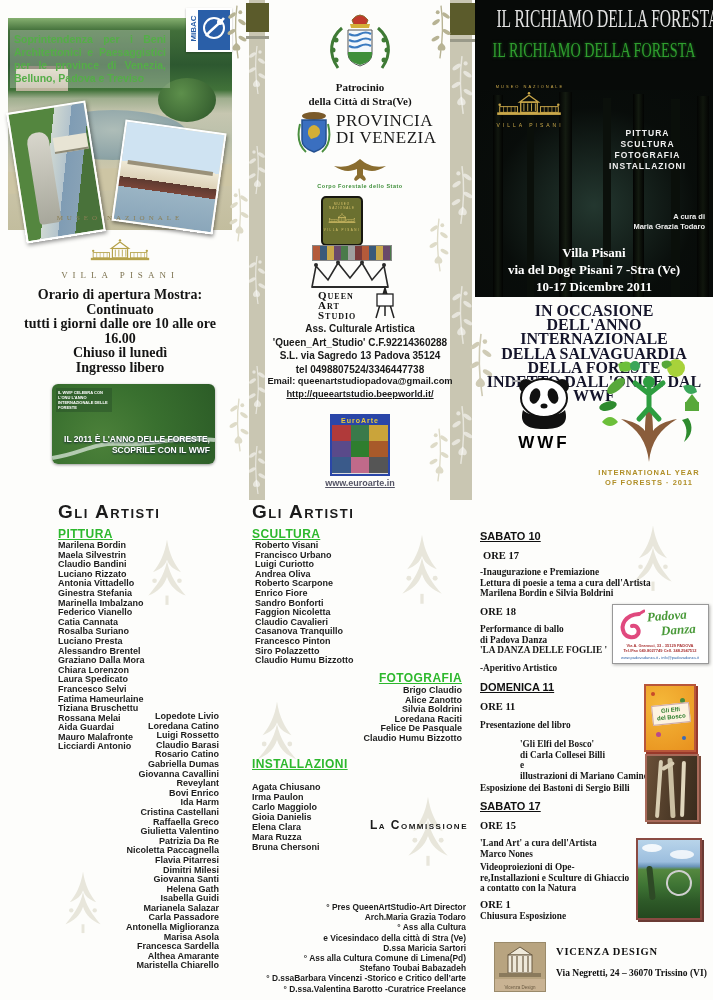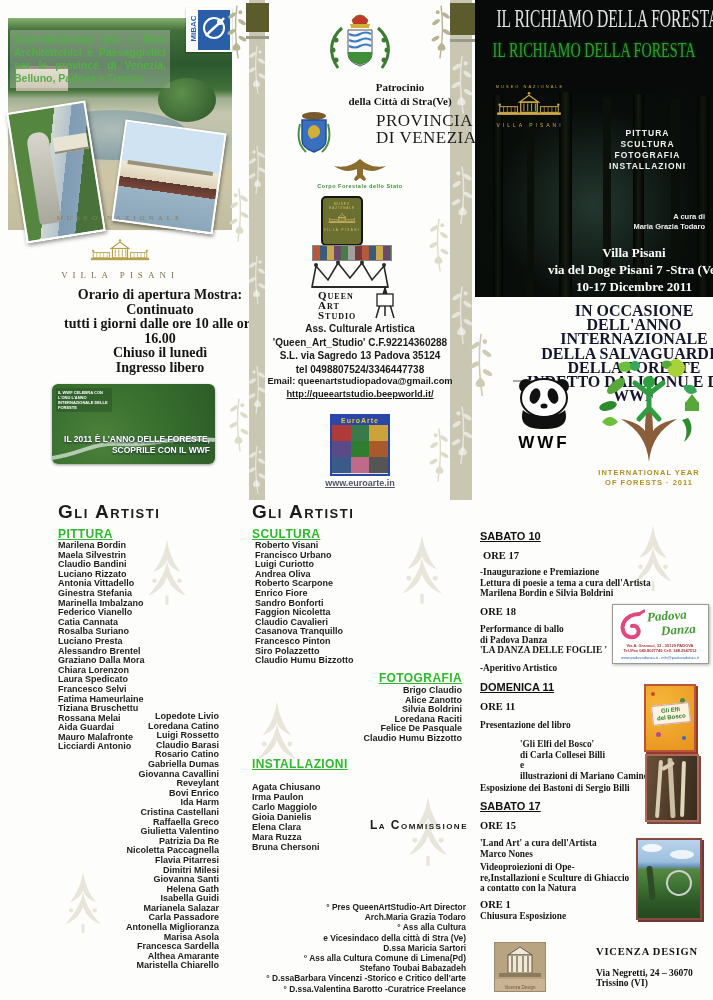--- a/index.html
+++ b/index.html
@@ -1,20 +1,20 @@
 <!DOCTYPE html>
 <html><head>
 <meta charset="utf-8">
 <style>
   html,body{margin:0;padding:0;background:#777;}
   .page{position:relative;width:713px;height:1000px;background:#fdfdfb;overflow:hidden;
         font-family:"Liberation Sans",sans-serif;}
   .abs{position:absolute;}
   .pre{white-space:pre-line;}
-  .serif{font-family:"Liberation Serif",serif;margin-left:40px;}
+  .serif{font-family:"Liberation Serif",serif;}
   .ctr{text-align:center;}
   .rt{text-align:right;}
   .b{font-weight:bold;}
   
   .hdr{font-variant:small-caps;font-weight:bold;letter-spacing:1.5px;color:#1b1b1b;
        font-family:"Liberation Sans",sans-serif;font-size:19px;}
   .glabel{font-weight:bold;font-size:12px;color:#2db82d;text-decoration:underline;letter-spacing:.4px;}
   .names{font-weight:bold;font-size:9px;line-height:9.6px;color:#1d1d1d;white-space:pre-line;}
   .prog{font-family:"Liberation Serif",serif;font-weight:bold;font-size:9.3px;line-height:10.6px;
         color:#161616;white-space:pre-line;}

